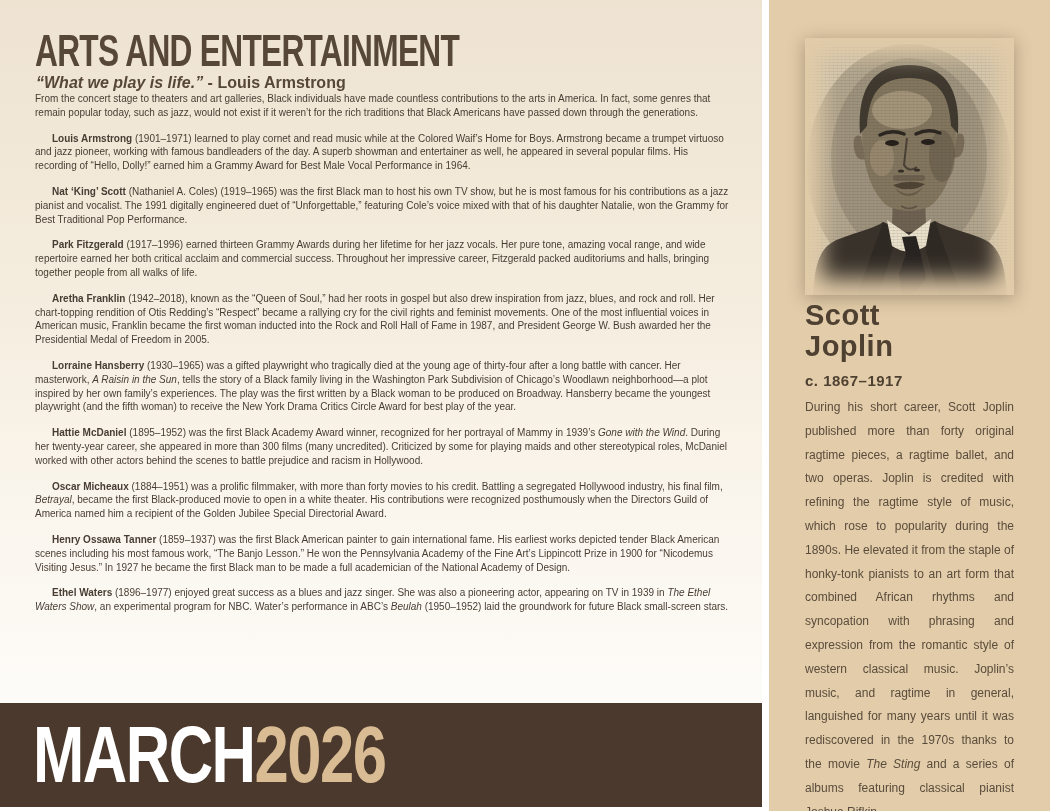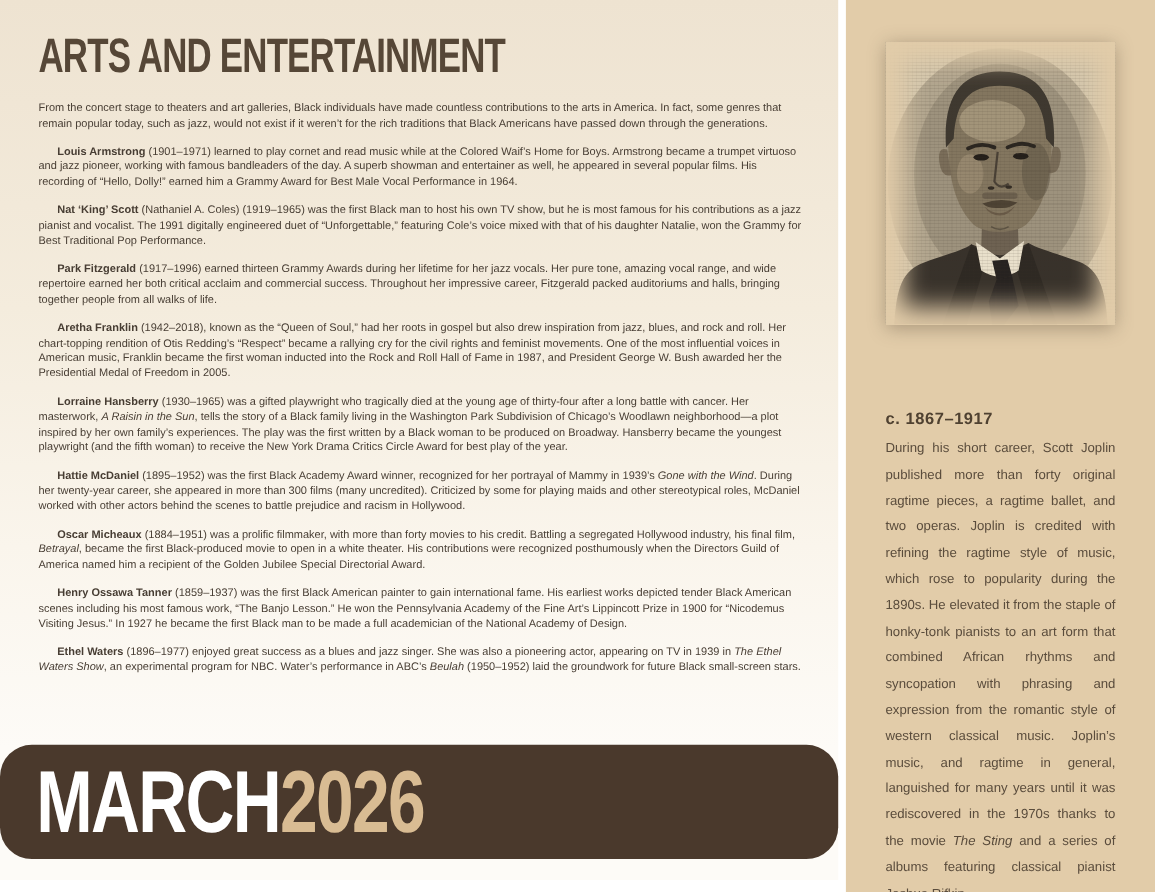--- a/index.html
+++ b/index.html
@@ -31,23 +31,22 @@
   .quote .q-text{font-style:italic;}
   .article-body{
     position:absolute;left:35px;top:92px;width:697px;
     font-size:10px;line-height:13.8px;color:var(--text-color,#473d33);
   }
   .article-body p{margin:0 0 12px 0;}
   .seg-b{font-weight:bold;padding-left:17px;}
   .seg-i{font-style:italic;}
   
   .month-bar{
-    position:absolute;left:0;top:677px;width:762px;height:104px;
+    position:absolute;left:0;top:703px;width:762px;height:104px;
     background:var(--bar-bg,#4a392c);
-    border-radius:29px;
   }
   .bar-text{
     position:absolute;left:33px;top:0;height:104px;display:flex;align-items:center;
   }
   .bar-text .scale{
     display:inline-block;transform:scaleX(.77);transform-origin:left center;
     font-size:80px;font-weight:bold;letter-spacing:-2px;line-height:1;white-space:nowrap;
   }
   .month-label{color:var(--month-color,#ffffff);}
   .year-label{color:var(--year-color,#d9bc93);}
@@ -87,20 +86,23 @@
     color:var(--bio-color,#5a4c3c);
   }
 </style>
 </head>
 <body>
 
 <div class="page">
 
   <div class="main">
     <h1 class="title">ARTS AND ENTERTAINMENT</h1>
+    <div class="quote">
+      <span class="q-text">“What we play is life.”</span><span class="q-attr"> - Louis Armstrong</span>
+    </div>
     <div class="article-body" id="article-body">
         <p><span>From the concert stage to theaters and art galleries, Black individuals have made countless contributions to the arts in America. In fact, some genres that remain popular today, such as jazz, would not exist if it weren’t for the rich traditions that Black Americans have passed down through the generations.</span></p>
         <p><span class="seg-b">Louis Armstrong</span><span> (1901–1971) learned to play cornet and read music while at the Colored Waif’s Home for Boys. Armstrong became a trumpet virtuoso and jazz pioneer, working with famous bandleaders of the day. A superb showman and entertainer as well, he appeared in several popular films. His recording of “Hello, Dolly!” earned him a Grammy Award for Best Male Vocal Performance in 1964.</span></p>
         <p><span class="seg-b">Nat ‘King’ Scott</span><span> (Nathaniel A. Coles) (1919–1965) was the first Black man to host his own TV show, but he is most famous for his contributions as a jazz pianist and vocalist. The 1991 digitally engineered duet of “Unforgettable,” featuring Cole’s voice mixed with that of his daughter Natalie, won the Grammy for Best Traditional Pop Performance.</span></p>
         <p><span class="seg-b">Park Fitzgerald</span><span> (1917–1996) earned thirteen Grammy Awards during her lifetime for her jazz vocals. Her pure tone, amazing vocal range, and wide repertoire earned her both critical acclaim and commercial success. Throughout her impressive career, Fitzgerald packed auditoriums and halls, bringing together people from all walks of life.</span></p>
         <p><span class="seg-b">Aretha Franklin</span><span> (1942–2018), known as the “Queen of Soul,” had her roots in gospel but also drew inspiration from jazz, blues, and rock and roll. Her chart-topping rendition of Otis Redding’s “Respect” became a rallying cry for the civil rights and feminist movements. One of the most influential voices in American music, Franklin became the first woman inducted into the Rock and Roll Hall of Fame in 1987, and President George W. Bush awarded her the Presidential Medal of Freedom in 2005.</span></p>
         <p><span class="seg-b">Lorraine Hansberry</span><span> (1930–1965) was a gifted playwright who tragically died at the young age of thirty-four after a long battle with cancer. Her masterwork, </span><span class="seg-i">A Raisin in the Sun</span><span>, tells the story of a Black family living in the Washington Park Subdivision of Chicago’s Woodlawn neighborhood—a plot inspired by her own family’s experiences. The play was the first written by a Black woman to be produced on Broadway. Hansberry became the youngest playwright (and the fifth woman) to receive the New York Drama Critics Circle Award for best play of the year.</span></p>
         <p><span class="seg-b">Hattie McDaniel</span><span> (1895–1952) was the first Black Academy Award winner, recognized for her portrayal of Mammy in 1939’s </span><span class="seg-i">Gone with the Wind</span><span>. During her twenty-year career, she appeared in more than 300 films (many uncredited). Criticized by some for playing maids and other stereotypical roles, McDaniel worked with other actors behind the scenes to battle prejudice and racism in Hollywood.</span></p>
         <p><span class="seg-b">Oscar Micheaux</span><span> (1884–1951) was a prolific filmmaker, with more than forty movies to his credit. Battling a segregated Hollywood industry, his final film, </span><span class="seg-i">Betrayal</span><span>, became the first Black-produced movie to open in a white theater. His contributions were recognized posthumously when the Directors Guild of America named him a recipient of the Golden Jubilee Special Directorial Award.</span></p>
         <p><span class="seg-b">Henry Ossawa Tanner</span><span> (1859–1937) was the first Black American painter to gain international fame. His earliest works depicted tender Black American scenes including his most famous work, “The Banjo Lesson.” He won the Pennsylvania Academy of the Fine Art’s Lippincott Prize in 1900 for “Nicodemus Visiting Jesus.” In 1927 he became the first Black man to be made a full academician of the National Academy of Design.</span></p>
@@ -154,17 +156,21 @@
         <ellipse cx="96" cy="133" rx="3" ry="1.6" fill="#332c24"></ellipse>
         <ellipse cx="112" cy="132" rx="3" ry="1.6" fill="#332c24"></ellipse>
 
         <rect x="88" y="137" width="32" height="6" rx="3" fill="#5a4f40" opacity="0.55"></rect>
         <path d="M88,147 Q104,141 120,146 Q112,152 104,151 Q94,152 88,147 Z" fill="#4e4334"></path>
         <path d="M90,150 Q104,162 118,149 Q112,158 104,158 Q95,158 90,150 Z" fill="#6b5c49"></path>
         <path d="M96,168 Q104,173 112,168" stroke="#5e5444" stroke-width="1.5" fill="none"></path>
       </svg>
     </div>
 
+    <h2 class="person-name">
+      <span>Scott</span><br>
+      <span>Joplin</span>
+    </h2>
     <div class="person-dates">c. 1867–1917</div>
     <div class="person-bio" id="sidebar-bio"><span>During his short career, Scott Joplin published more than forty original ragtime pieces, a ragtime ballet, and two operas. Joplin is credited with refining the ragtime style of music, which rose to popularity during the 1890s. He elevated it from the staple of honky-tonk pianists to an art form that combined African rhythms and syncopation with phrasing and expression from the romantic style of western classical music. Joplin’s music, and ragtime in general, languished for many years until it was rediscovered in the 1970s thanks to the movie </span><span class="seg-i">The Sting</span><span> and a series of albums featuring classical pianist Joshua Rifkin.</span></div>
   </div>
 
 </div>
 
 </body></html>

